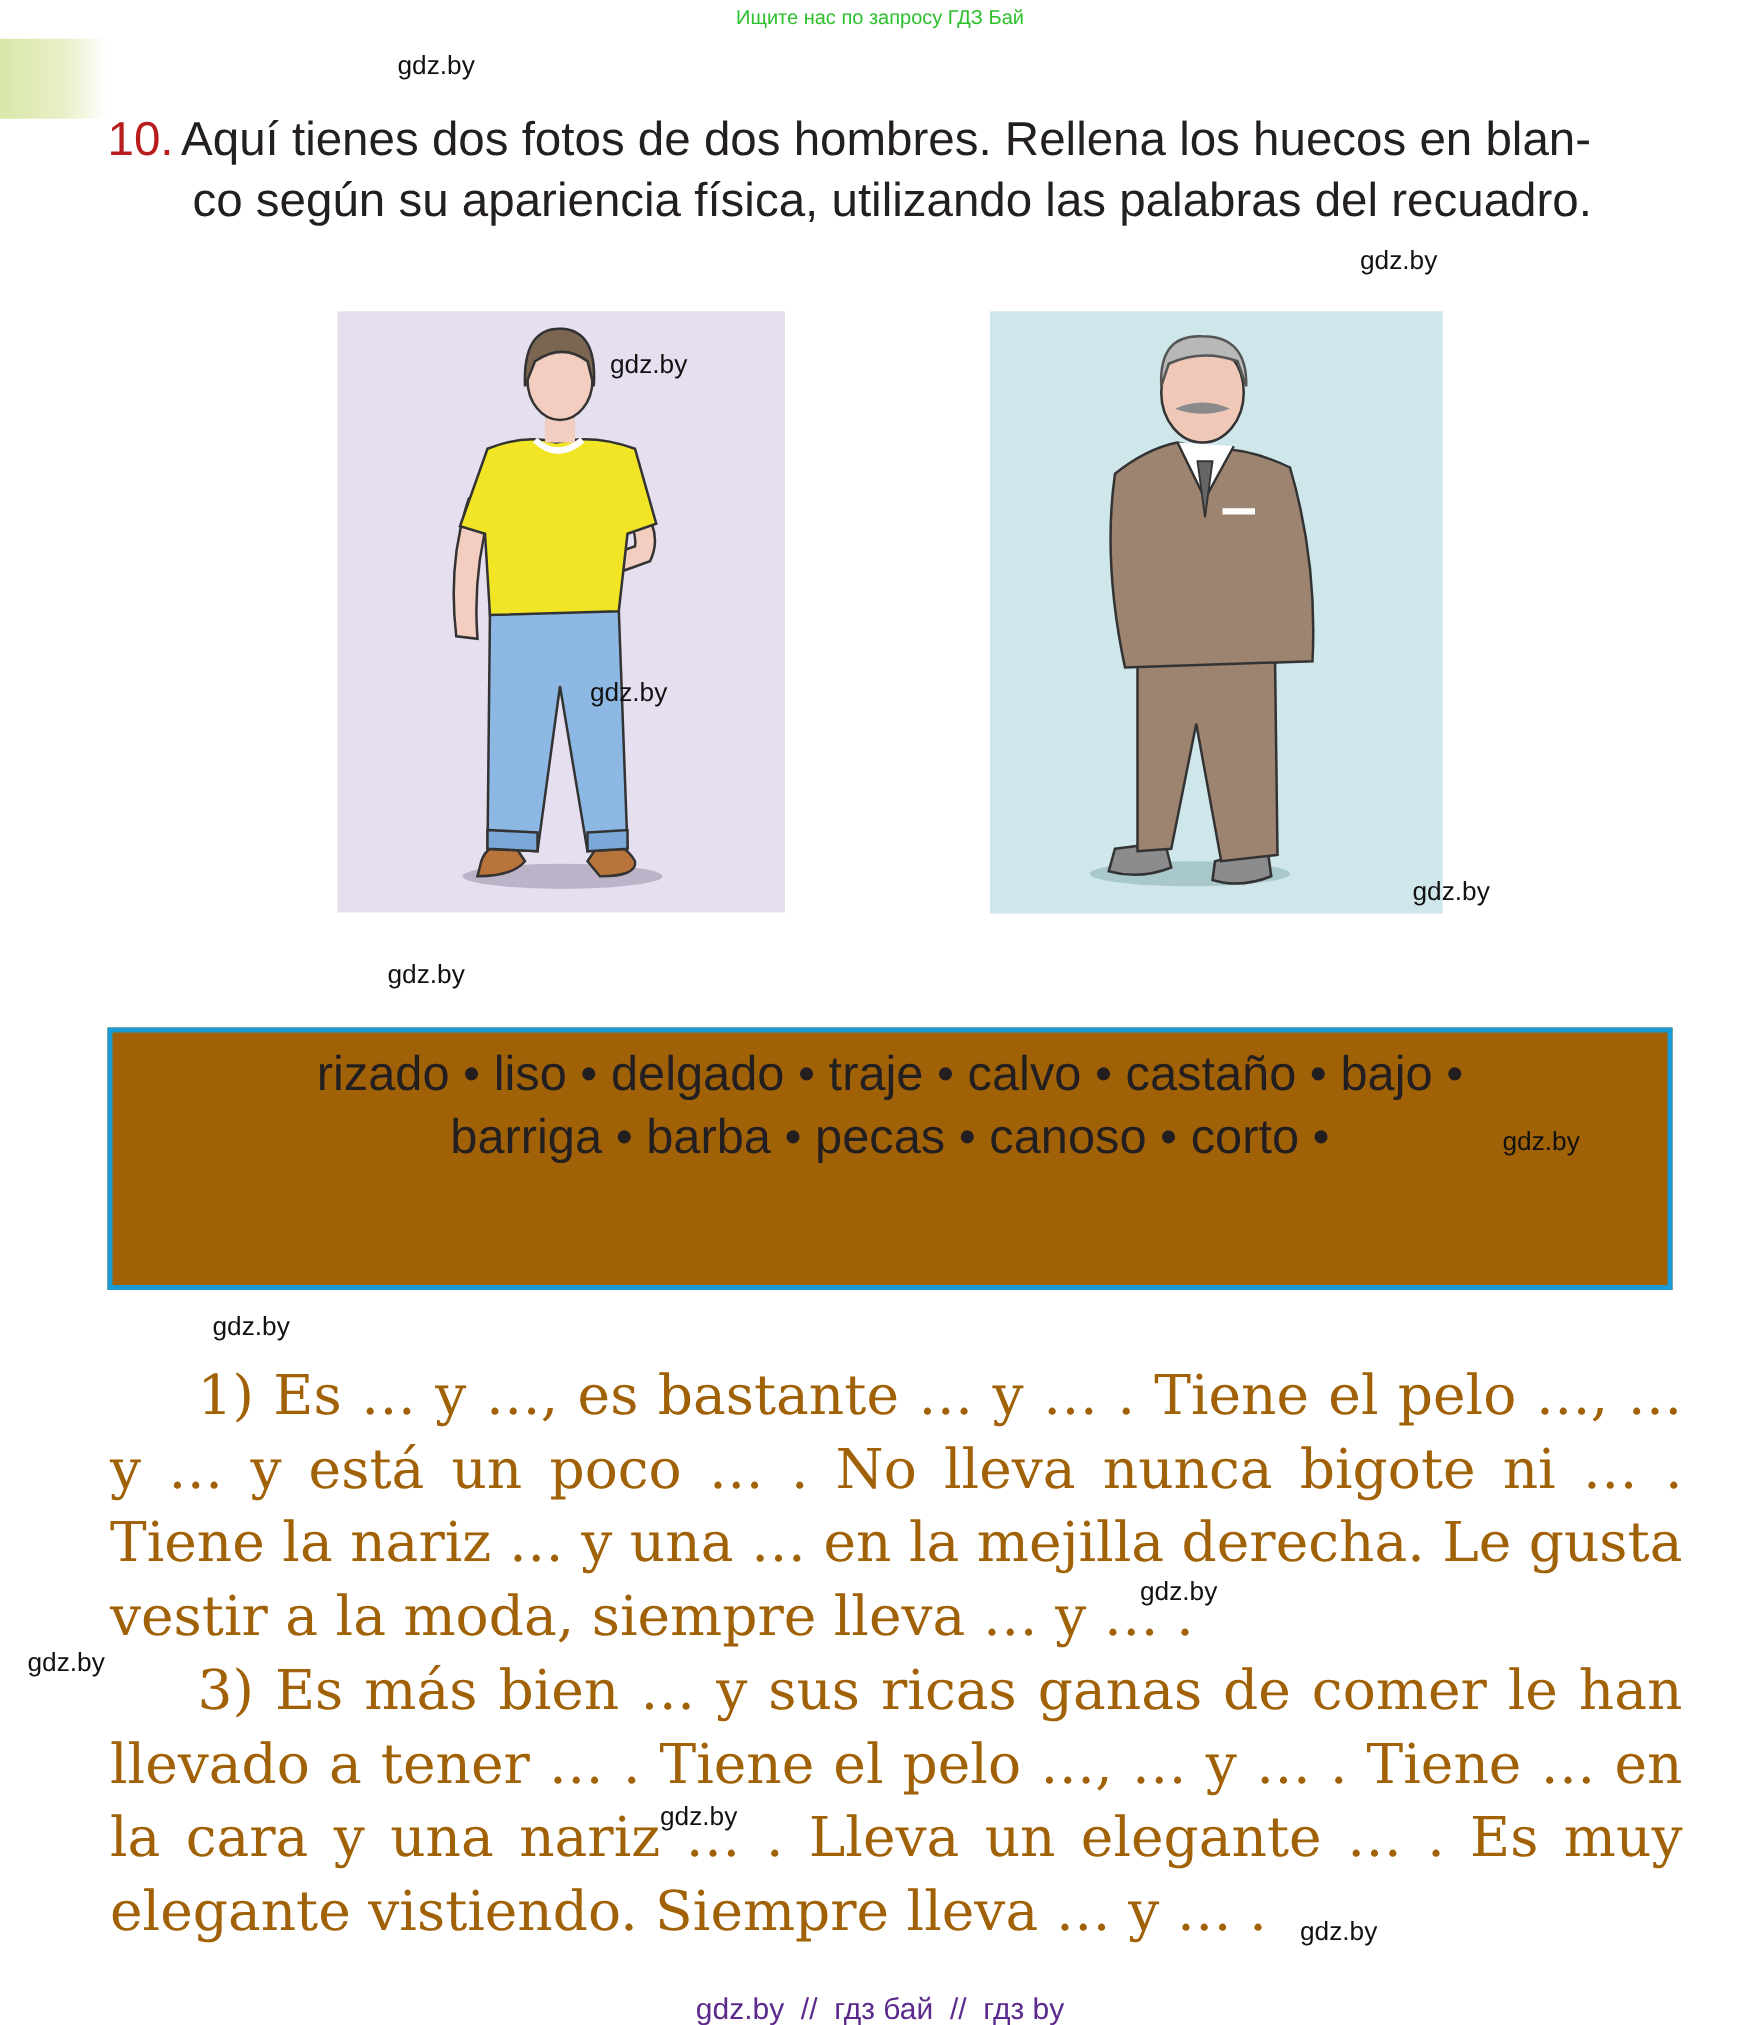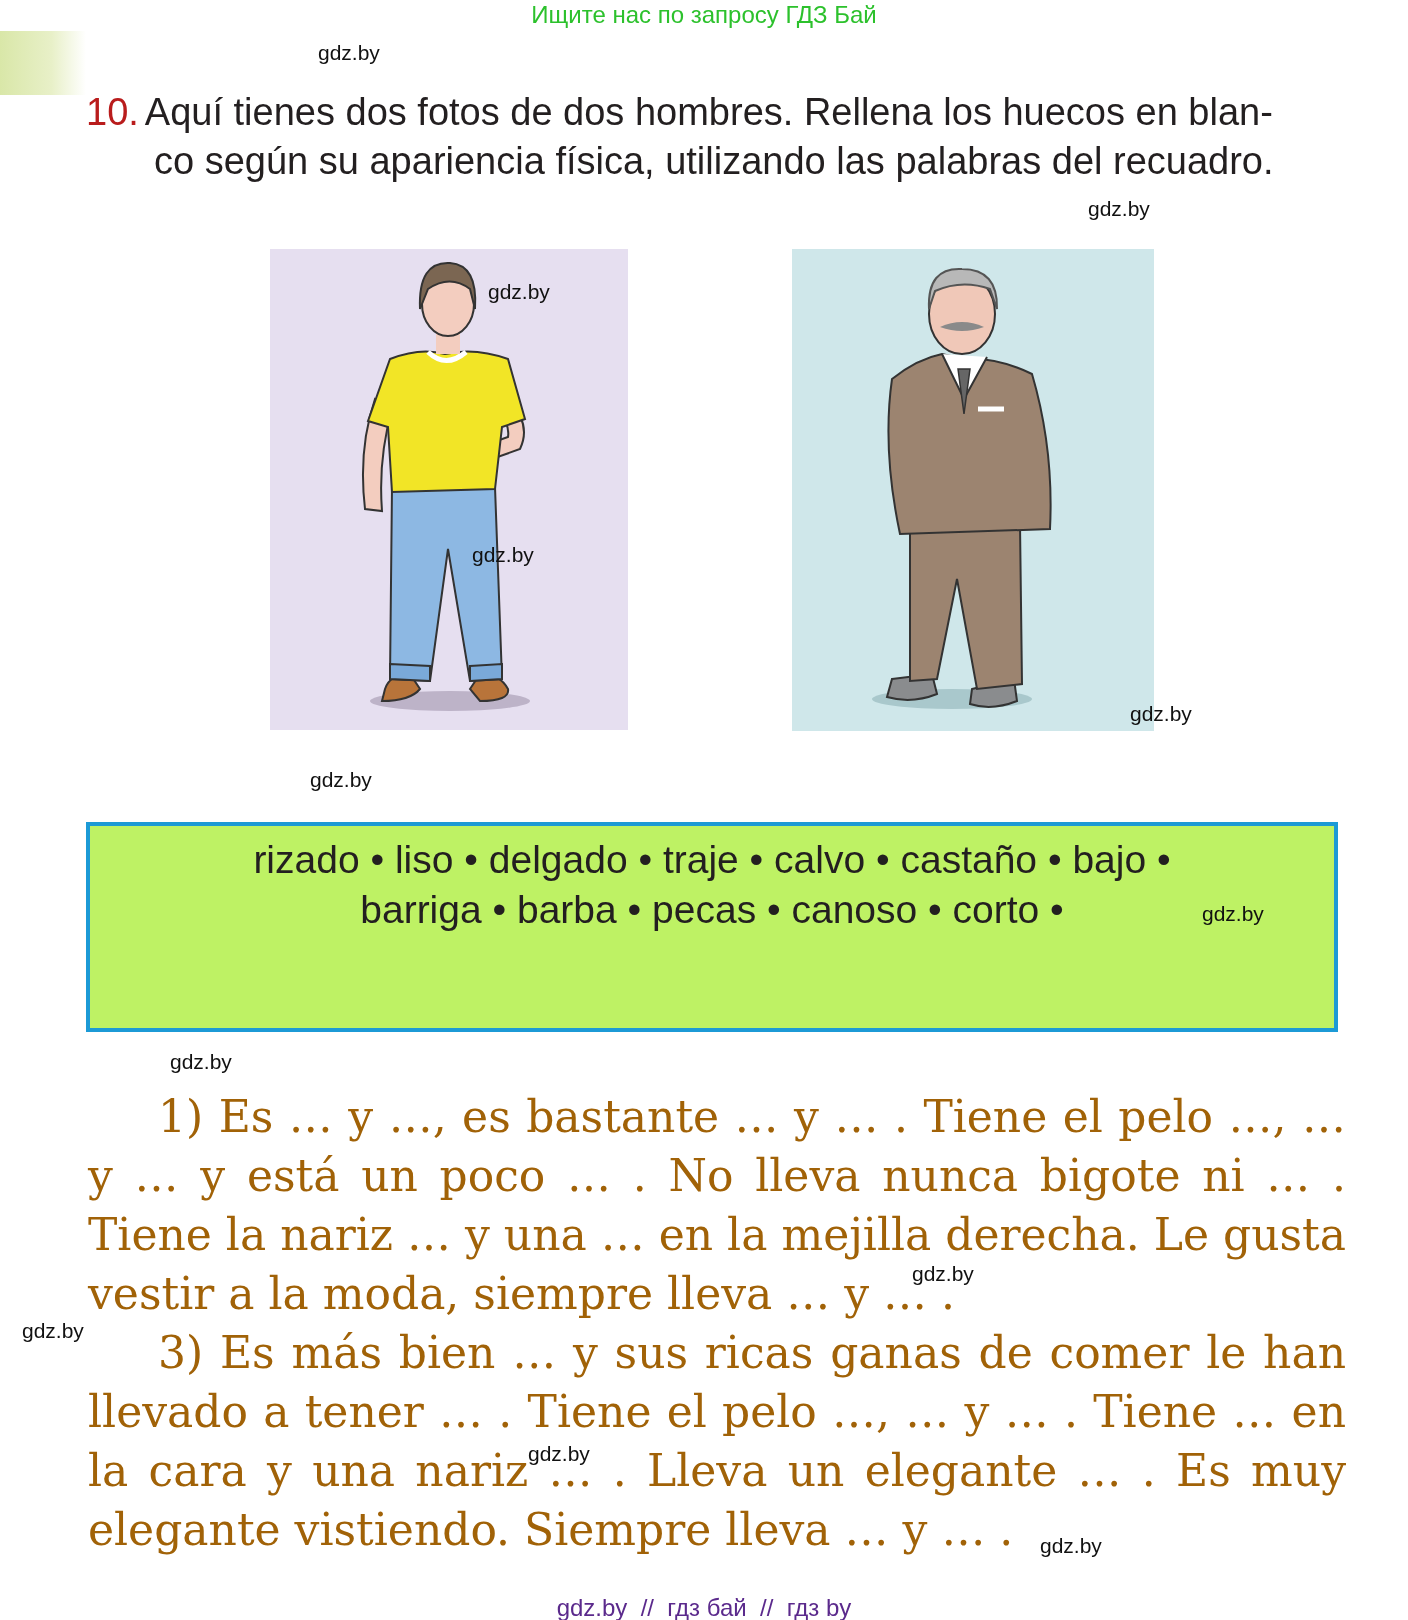--- a/index.html
+++ b/index.html
@@ -1,31 +1,31 @@
 <!DOCTYPE html>
 <html><head>
 <meta charset="utf-8">
 <style>
   html, body { margin: 0; padding: 0; background: #ffffff; }
   body { width: 1408px; height: 1620px; position: relative; overflow: hidden;
          font-family: "Liberation Sans", sans-serif; color: #231f20; }
   .abs { position: absolute; }
   .top-banner { left: 0; width: 1408px; top: 0; text-align: center; color: #2cc12c;
-                font-size: 24px; line-height: 30px; }
+                font-size: 16px; line-height: 30px; }
   .accent { left: 0; top: 31px; width: 86px; height: 64px;
             background: linear-gradient(90deg, #d9e7a8 0%, #e8f0c8 60%, #ffffff 100%); }
   .wm { font-size: 21px; color: #111; line-height: 32px; white-space: nowrap; }
   .task { left: 86px; top: 88px; width: 1260px; font-size: 38px; line-height: 49px; color: #231f20; }
   .task .num { color: #b91c1c; font-weight: normal; margin-right: 6px; }
   .task .line2 { padding-left: 68px; display: block; }
   .pic { overflow: hidden; }
   .pic1 { left: 270px; top: 249px; width: 358px; height: 481px; background: #e6dff0; }
   .pic2 { left: 792px; top: 249px; width: 362px; height: 482px; background: #cfe7ea; }
   .wordbox { left: 86px; top: 822px; width: 1252px; height: 210px; box-sizing: border-box;
-             border: 4px solid #1c9ad6; background: #bef264; text-align: center; }
+             border: 4px solid #1c9ad6; background: #a16207; text-align: center; }
   .wordline { font-size: 39px; line-height: 49.5px; color: #231f20; white-space: nowrap; }
   .exercise { left: 88px; top: 1087px; width: 1258px; font-family: "DejaVu Serif", serif;
               font-size: 44px; line-height: 59px; color: #a16207; text-align: justify; }
   .exercise p { margin: 0; text-indent: 70px; }
   .footer { left: 0; width: 1408px; top: 1594px; text-align: center; color: #5b2a8c; font-size: 24px; }
 </style>
 </head>
 <body>
 
 <div class="abs top-banner">Ищите нас по запросу ГДЗ Бай</div>

